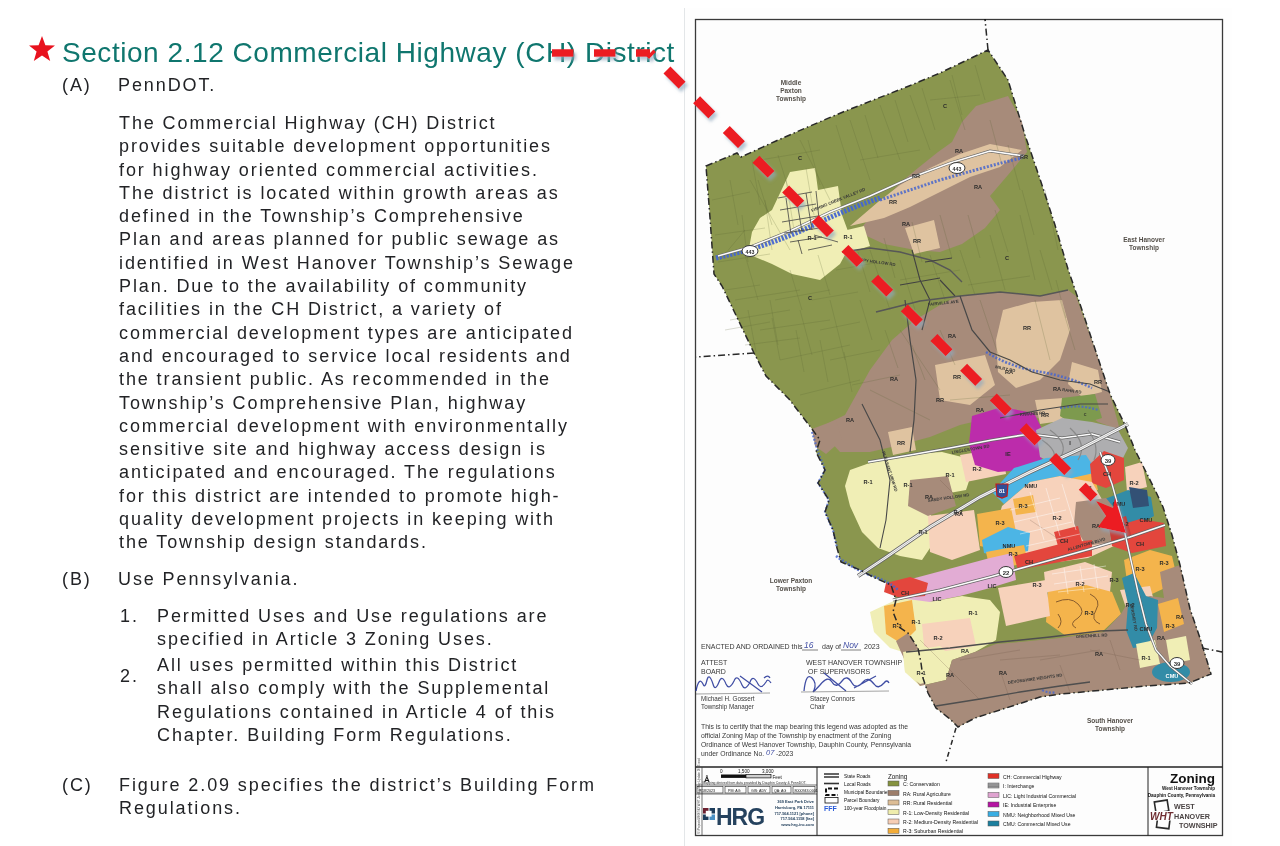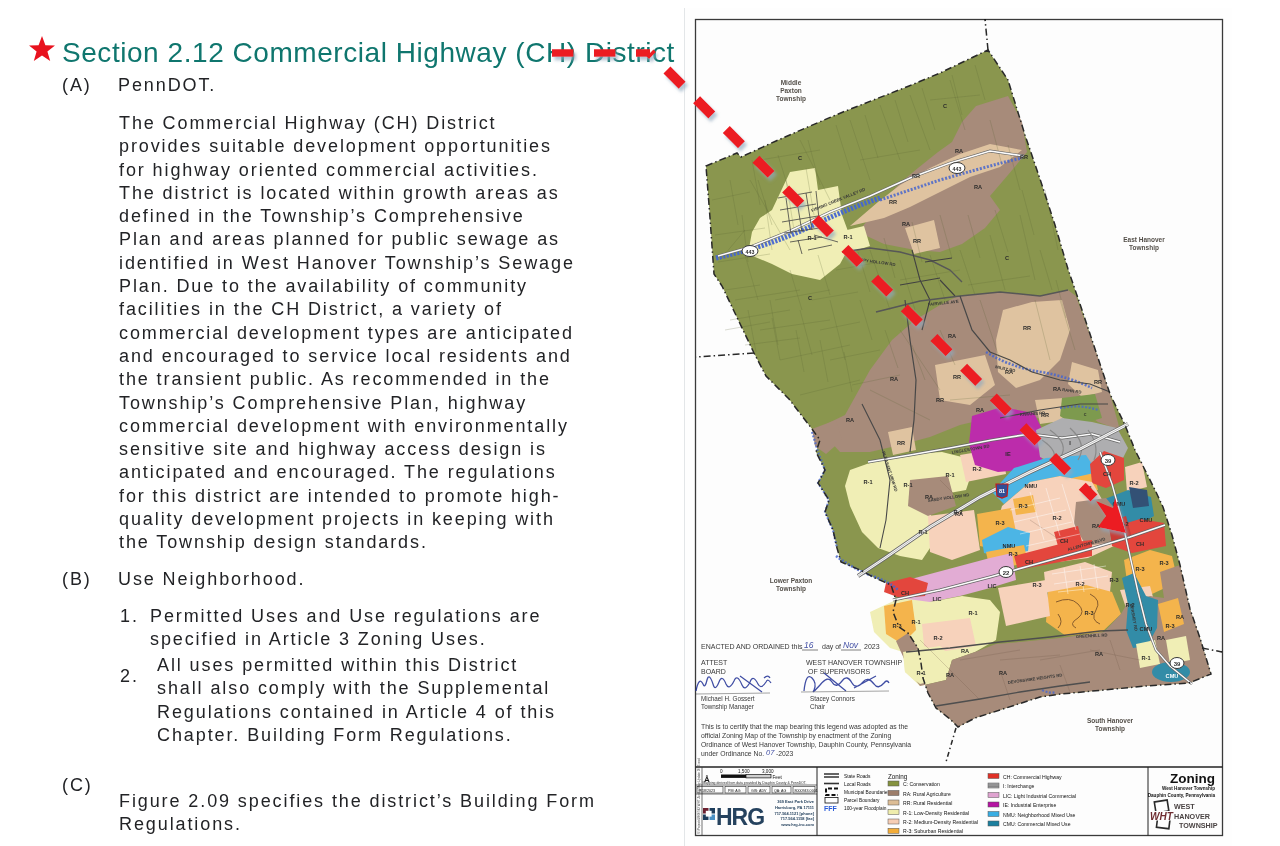--- a/index.html
+++ b/index.html
@@ -18,33 +18,33 @@
 <div class="abs" style="left:62px;top:37px;font-size:28px;font-weight:normal;color:#0f766e;letter-spacing:0.55px;white-space:nowrap">Section 2.12 Commercial Highway (CH) District</div>
 
 <div class="abs body-text" style="left:62px;top:74px">(A)</div>
 
 <div class="abs body-text" style="left:118px;top:74px">PennDOT.</div>
 
 <div class="abs body-text" style="left:119px;top:112px">The Commercial Highway (CH) District<br>provides suitable development opportunities<br>for highway oriented commercial activities.<br>The district is located within growth areas as<br>defined in the Township’s Comprehensive<br>Plan and areas planned for public sewage as<br>identified in West Hanover Township’s Sewage<br>Plan. Due to the availability of community<br>facilities in the CH District, a variety of<br>commercial development types are anticipated<br>and encouraged to service local residents and<br>the transient public. As recommended in the<br>Township’s Comprehensive Plan, highway<br>commercial development with environmentally<br>sensitive site and highway access design is<br>anticipated and encouraged. The regulations<br>for this district are intended to promote high-<br>quality development projects in keeping with<br>the Township design standards.</div>
 
 <div class="abs body-text" style="left:62px;top:568px">(B)</div>
 
-<div class="abs body-text" style="left:118px;top:568px">Use Neighborhood.</div>
+<div class="abs body-text" style="left:118px;top:568px">Use Pennsylvania.</div>
 
 <div class="abs body-text" style="left:120px;top:605px">1.</div>
 
-<div class="abs body-text" style="left:150px;top:605px">Permitted Uses and Use regulations are<br>specified in Article 3 Zoning Uses.</div>
+<div class="abs body-text" style="left:157px;top:605px">Permitted Uses and Use regulations are<br>specified in Article 3 Zoning Uses.</div>
 
 <div class="abs body-text" style="left:120px;top:665px">2.</div>
 
 <div class="abs body-text" style="left:157px;top:654px">All uses permitted within this District<br>shall also comply with the Supplemental<br>Regulations contained in Article 4 of this<br>Chapter. Building Form Regulations.</div>
 
 <div class="abs body-text" style="left:62px;top:774px">(C)</div>
 
-<div class="abs body-text" style="left:119px;top:790px">Figure 2.09 specifies the district’s Building Form<br>Regulations.</div>
+<div class="abs body-text" style="left:119px;top:774px">Figure 2.09 specifies the district’s Building Form<br>Regulations.</div>
 
 <svg class="abs" style="left:0;top:0" width="1280" height="846" viewBox="0 0 1280 846" font-family="Liberation Sans, sans-serif">
   <defs>
     <filter id="dsh" x="-30%" y="-30%" width="160%" height="160%">
       <feDropShadow dx="2.5" dy="3.5" stdDeviation="1.6" flood-color="#8fa8bd" flood-opacity="0.65"></feDropShadow>
     </filter>
   </defs>
 
   <rect x="684" y="8" width="548" height="838" fill="#fefefe"></rect>
   <path d="M684.5,8 L684.5,846" stroke="#e3e6e8" stroke-width="1"></path>

